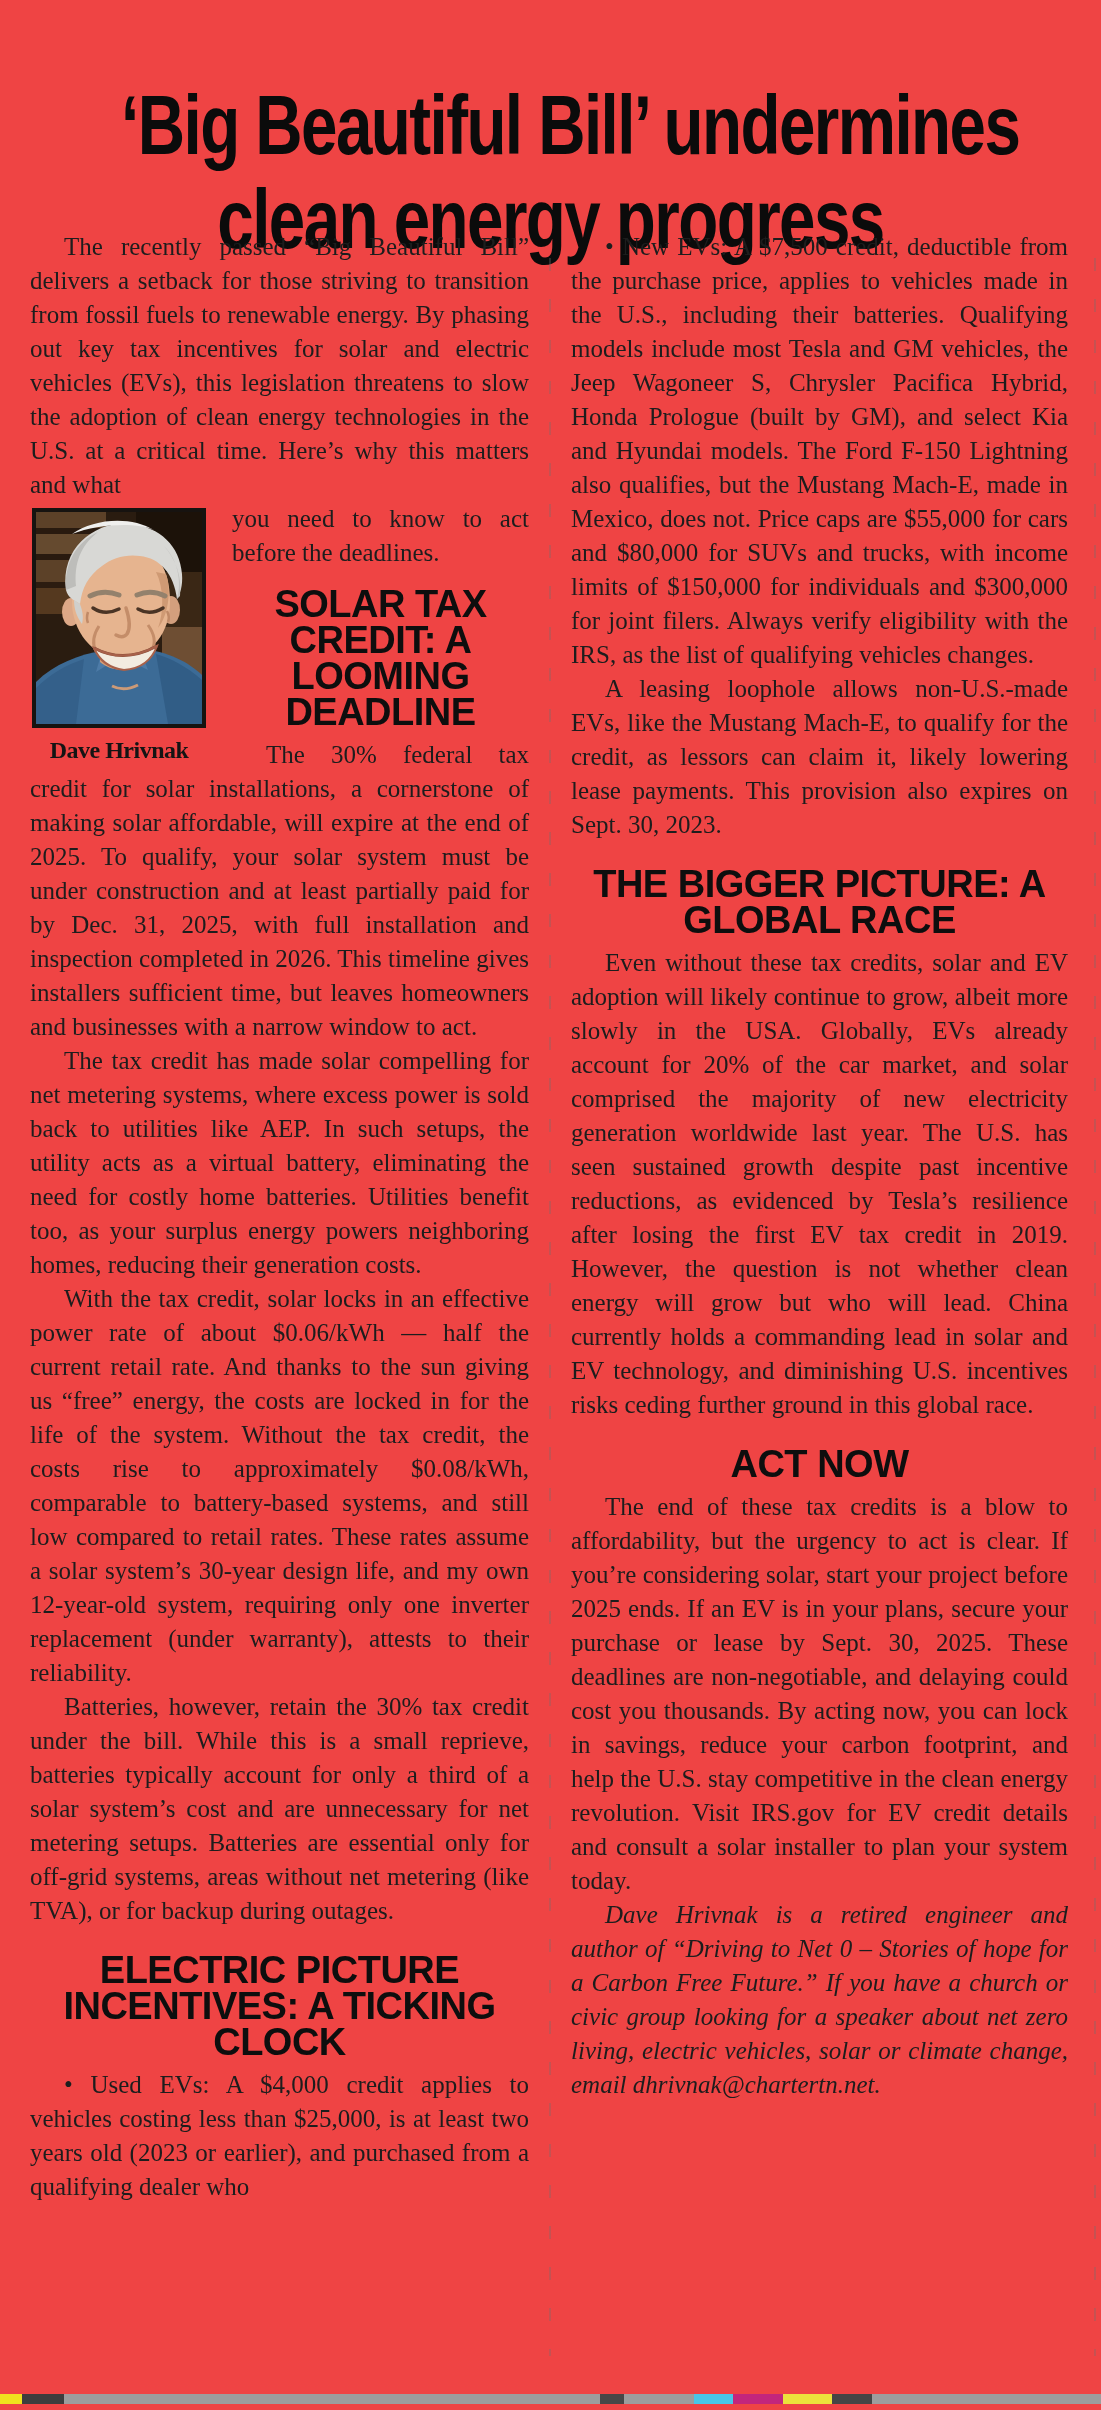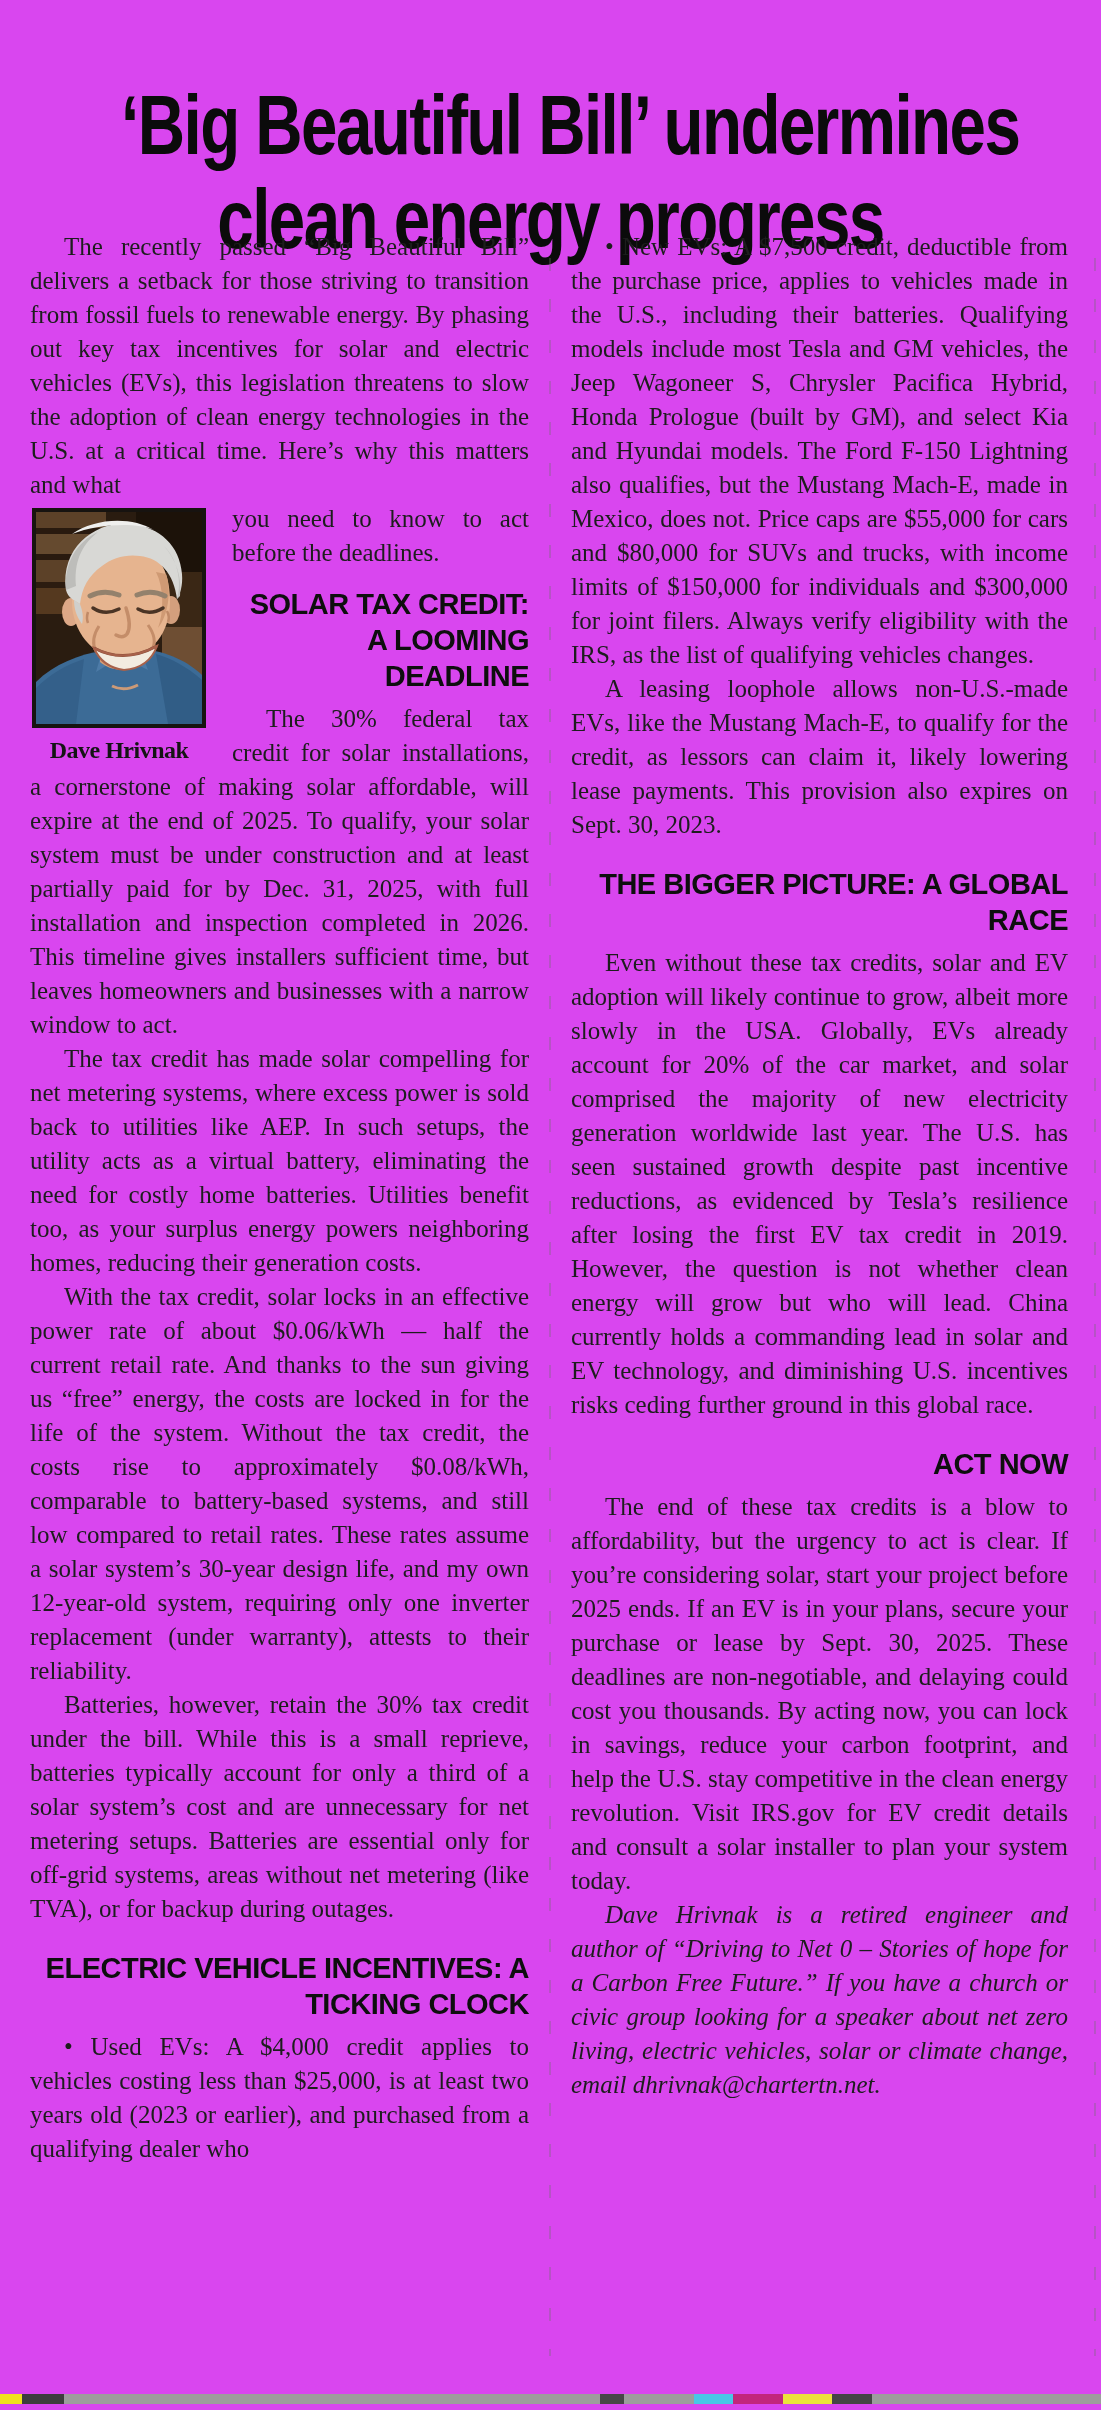--- a/index.html
+++ b/index.html
@@ -1,18 +1,18 @@
 <!DOCTYPE html>
 <html><head>
 <meta charset="utf-8">
 <style>
   html,body{margin:0;padding:0;background:#e9e9e9;}
   .page{
     position:relative;width:1101px;height:2410px;margin:0 auto;
-    background:#d946ef;overflow:hidden;
+    background:#ef4444;overflow:hidden;
     font-family:"Liberation Serif",serif;color:#1d1d1d;
   }
   
   .headline{
     position:absolute;top:22px;left:0;width:1101px;text-align:center;
     font-family:"Liberation Sans",sans-serif;font-weight:bold;
     font-size:84px;line-height:94px;color:#0b0b0b;
     letter-spacing:-2px;
     transform:scaleX(0.78);transform-origin:50% 0;
   }
@@ -21,22 +21,22 @@
   .col{
     position:absolute;top:230px;
     font-size:25px;line-height:34px;text-align:justify;
   }
   .col-left{left:30px;width:499px;}
   .col-right{left:571px;width:497px;}
   .para{margin:0;}
   .ind{text-indent:34px;}
   .sechead{
     font-family:"Liberation Sans",sans-serif;font-weight:bold;
-    font-size:29px;line-height:36px;letter-spacing:-0.5px;color:#0e0e0e;
-    margin:24px 0 8px 0;text-align:right;
+    font-size:38px;line-height:36px;letter-spacing:-0.5px;color:#0e0e0e;
+    margin:24px 0 8px 0;text-align:center;
   }
   .sechead.first{margin-top:16px;}
   .italicp{font-style:italic;}
   
   .photo-box{float:left;width:174px;margin:6px 26px 2px 2px;}
   .photo-frame{
     width:166px;height:212px;border:4px solid #171310;
     background:#23170e;overflow:hidden;
   }
   .photo-caption{
@@ -130,21 +130,21 @@
       </div>
       <div class="photo-caption">Dave Hrivnak</div>
     </div>
 
     <p class="para">you need to know to act before the deadlines.</p>
     <h3 class="sechead first">SOLAR TAX CREDIT: A LOOMING DEADLINE</h3>
     <p class="para ind">The 30% federal tax credit for solar installations, a cornerstone of making solar affordable, will expire at the end of 2025. To qualify, your solar system must be under construction and at least partially paid for by Dec. 31, 2025, with full installation and inspection completed in 2026. This timeline gives installers sufficient time, but leaves homeowners and businesses with a narrow window to act.</p>
     <p class="para ind">The tax credit has made solar compelling for net metering systems, where excess power is sold back to utilities like AEP. In such setups, the utility acts as a virtual battery, eliminating the need for costly home batteries. Utilities benefit too, as your surplus energy powers neighboring homes, reducing their generation costs.</p>
     <p class="para ind">With the tax credit, solar locks in an effective power rate of about $0.06/kWh — half the current retail rate. And thanks to the sun giving us “free” energy, the costs are locked in for the life of the system. Without the tax credit, the costs rise to approximately $0.08/kWh, comparable to battery-based systems, and still low compared to retail rates. These rates assume a solar system’s 30-year design life, and my own 12-year-old system, requiring only one inverter replacement (under warranty), attests to their reliability.</p>
     <p class="para ind">Batteries, however, retain the 30% tax credit under the bill. While this is a small reprieve, batteries typically account for only a third of a solar system’s cost and are unnecessary for net metering setups. Batteries are essential only for off-grid systems, areas without net metering (like TVA), or for backup during outages.</p>
-    <h3 class="sechead">ELECTRIC VEHICLE INCENTIVES: A TICKING CLOCK</h3>
+    <h3 class="sechead">ELECTRIC PICTURE INCENTIVES: A TICKING CLOCK</h3>
     <p class="para ind">• Used EVs: A $4,000 credit applies to vehicles costing less than $25,000, is at least two years old (2023 or earlier), and purchased from a qualifying dealer who</p>
   </div>
 
   <div class="col col-right">
     <p class="para ind">• New EVs: A $7,500 credit, deductible from the purchase price, applies to vehicles made in the U.S., including their batteries. Qualifying models include most Tesla and GM vehicles, the Jeep Wagoneer S, Chrysler Pacifica Hybrid, Honda Prologue (built by GM), and select Kia and Hyundai models. The Ford F-150 Lightning also qualifies, but the Mustang Mach-E, made in Mexico, does not. Price caps are $55,000 for cars and $80,000 for SUVs and trucks, with income limits of $150,000 for individuals and $300,000 for joint filers. Always verify eligibility with the IRS, as the list of qualifying vehicles changes.</p>
     <p class="para ind">A leasing loophole allows non-U.S.-made EVs, like the Mustang Mach-E, to qualify for the credit, as lessors can claim it, likely lowering lease payments. This provision also expires on Sept. 30, 2023.</p>
     <h3 class="sechead">THE BIGGER PICTURE: A GLOBAL RACE</h3>
     <p class="para ind">Even without these tax credits, solar and EV adoption will likely continue to grow, albeit more slowly in the USA. Globally, EVs already account for 20% of the car market, and solar comprised the majority of new electricity generation worldwide last year. The U.S. has seen sustained growth despite past incentive reductions, as evidenced by Tesla’s resilience after losing the first EV tax credit in 2019. However, the question is not whether clean energy will grow but who will lead. China currently holds a commanding lead in solar and EV technology, and diminishing U.S. incentives risks ceding further ground in this global race.</p>
     <h3 class="sechead">ACT NOW</h3>
     <p class="para ind">The end of these tax credits is a blow to affordability, but the urgency to act is clear. If you’re considering solar, start your project before 2025 ends. If an EV is in your plans, secure your purchase or lease by Sept. 30, 2025. These deadlines are non-negotiable, and delaying could cost you thousands. By acting now, you can lock in savings, reduce your carbon footprint, and help the U.S. stay competitive in the clean energy revolution. Visit IRS.gov for EV credit details and consult a solar installer to plan your system today.</p>

